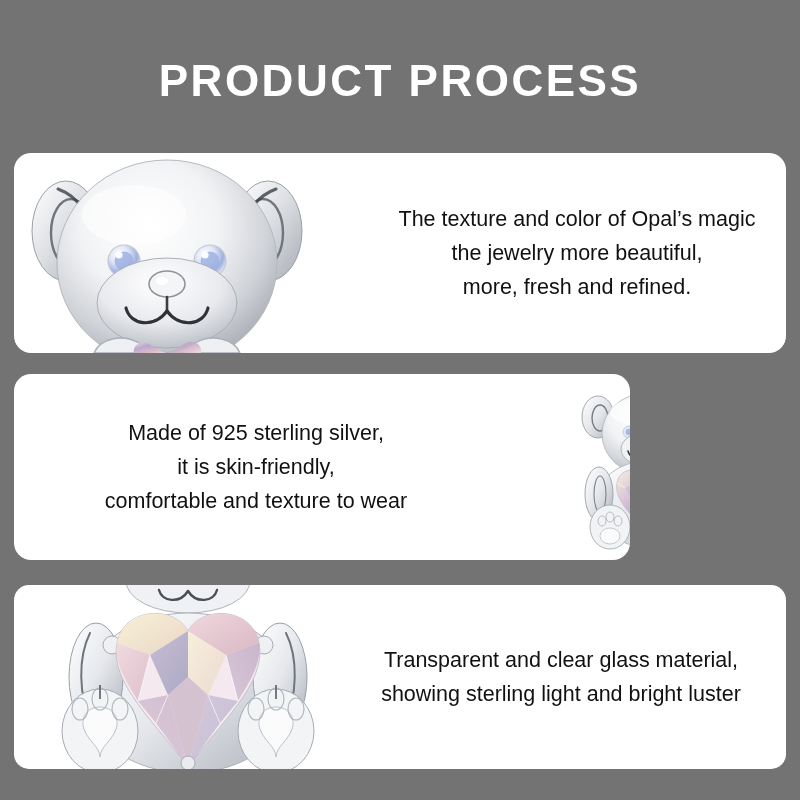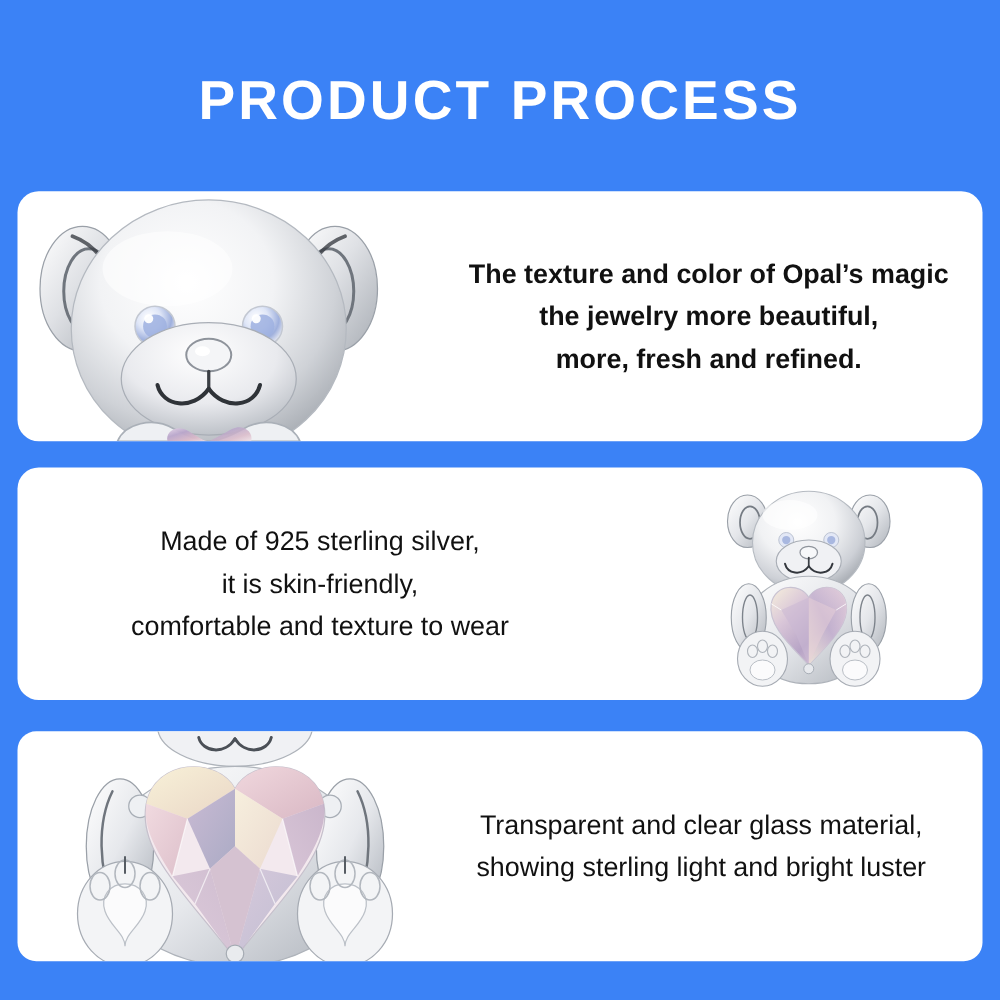--- a/index.html
+++ b/index.html
@@ -9,21 +9,21 @@
   body {
     width: 800px;
     height: 800px;
     overflow: hidden;
     font-family: "Liberation Sans", sans-serif;
   }
   #page {
     position: relative;
     width: 800px;
     height: 800px;
-    background: #3b82f6;
+    background: #737373;
     box-sizing: border-box;
   }
 
   
   .header {
     position: absolute;
     left: 0;
     top: 0;
     width: 800px;
     height: 153px;
@@ -43,21 +43,21 @@
   }
 
   
   .panel {
     position: absolute;
     background: #ffffff;
     border-radius: 17px;
     overflow: hidden;
   }
   #panel-1 { left: 14px; top: 153px; width: 772px; height: 200px; }
-  #panel-2 { left: 14px; top: 374px; width: 772px; height: 186px; }
+  #panel-2 { left: 14px; top: 374px; width: 616px; height: 186px; }
   #panel-3 { left: 14px; top: 585px; width: 772px; height: 184px; border-radius: 15px; }
 
   .panel-inner {
     position: relative;
     width: 100%;
     height: 100%;
     display: flex;
     align-items: center;
   }
 
@@ -66,25 +66,24 @@
     color: #111111;
     font-size: 21.5px;
     line-height: 34px;
     text-align: center;
     font-family: "Liberation Sans", sans-serif;
   }
   .text-block .tline { display: block; white-space: nowrap; }
 
   #panel-1 .text-block {
     position: absolute;
-    left: 334px;
+    left: 344px;
     top: 50%;
     transform: translateY(-50%);
     width: 438px;
-    font-weight: bold;
   }
   #panel-2 .text-block {
     position: absolute;
     left: 32px;
     top: 50%;
     transform: translateY(-50%);
     width: 420px;
   }
   #panel-3 .text-block {
     position: absolute;

